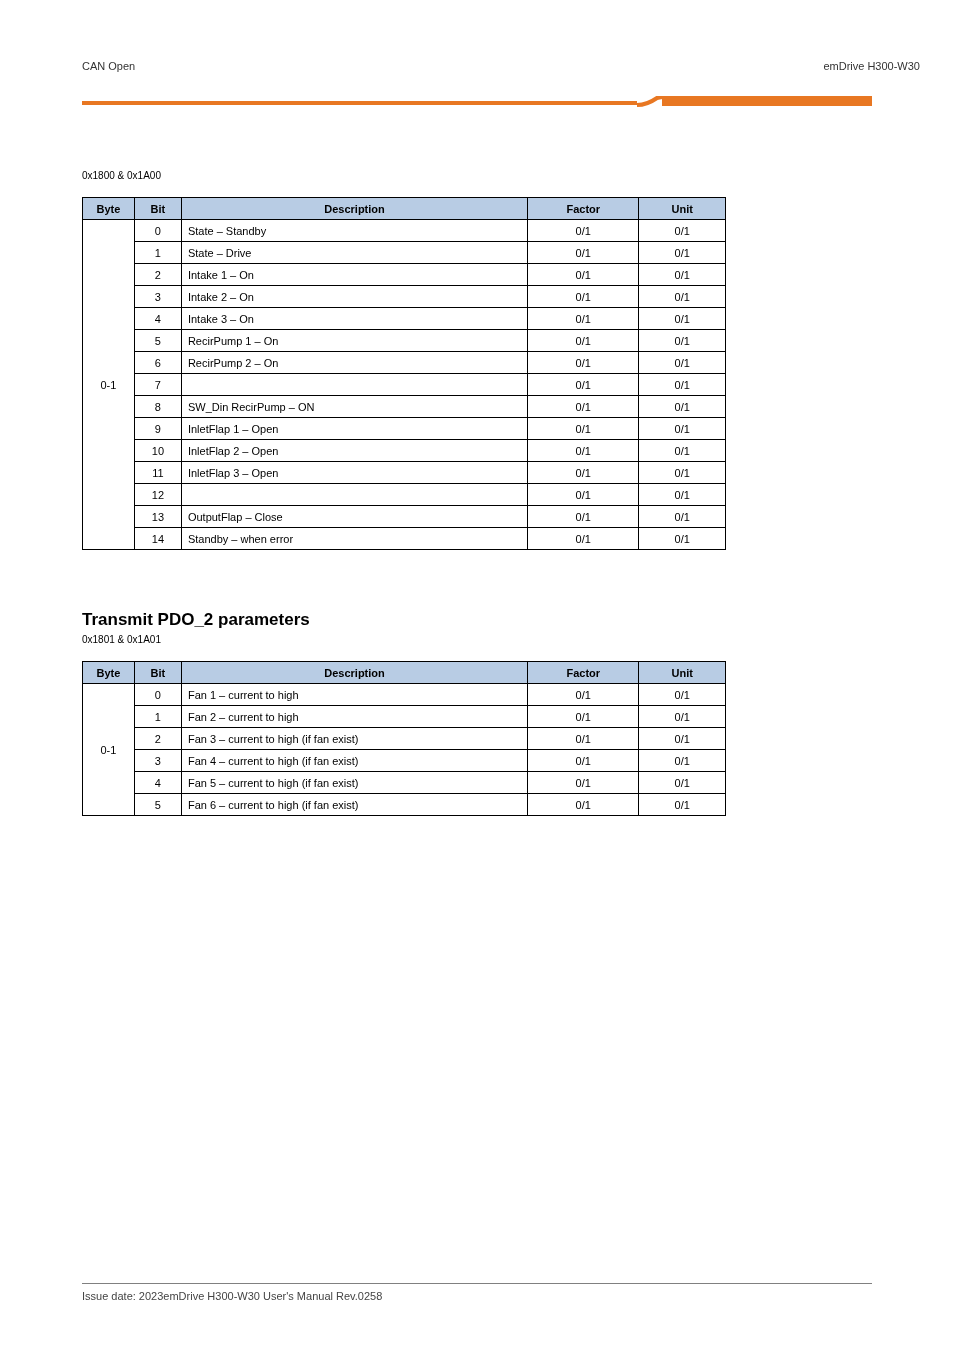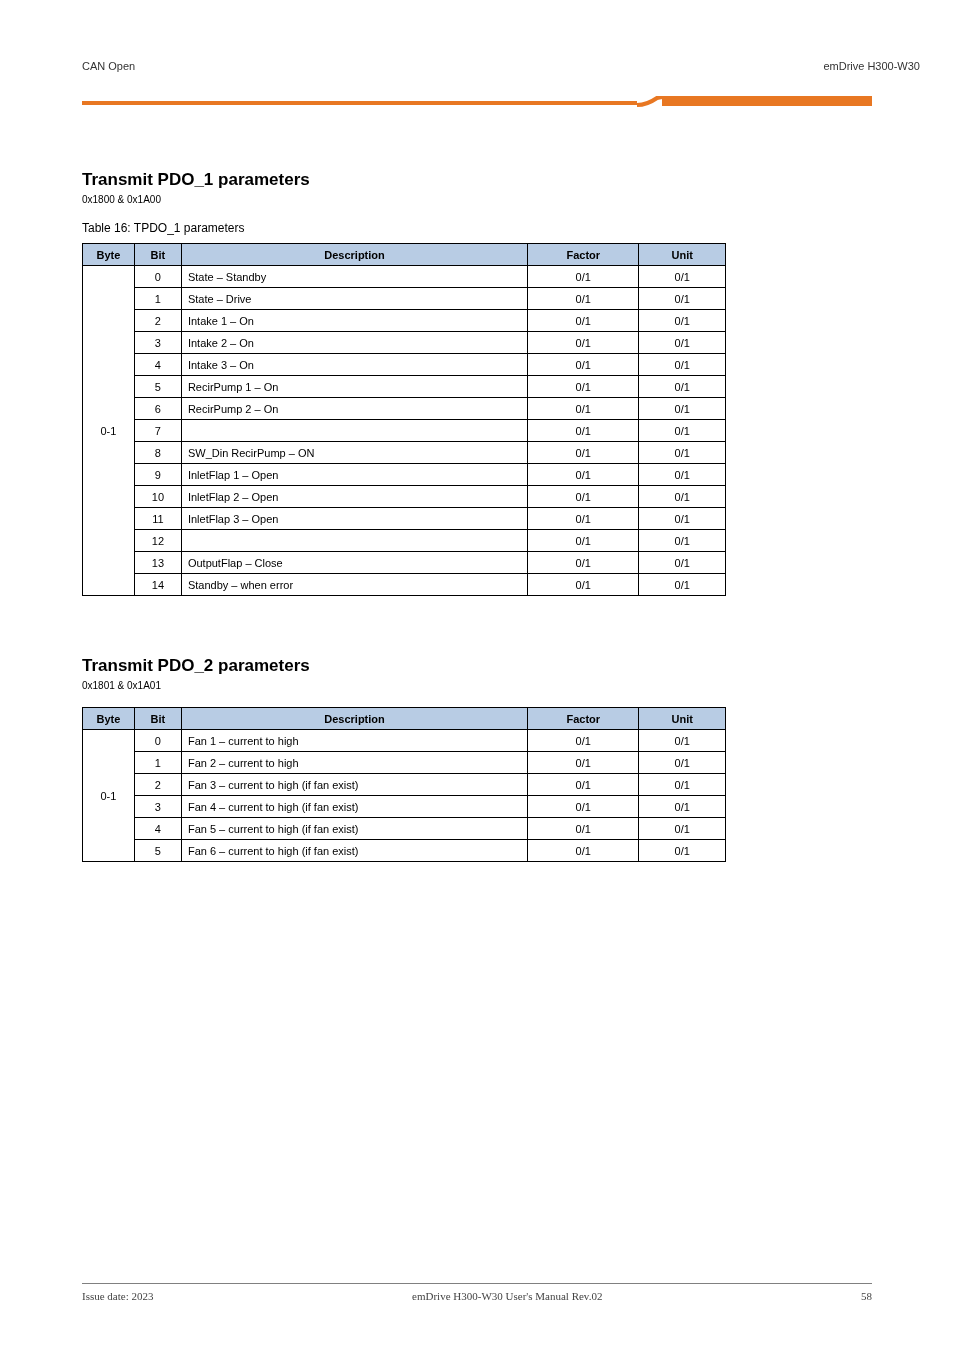--- a/index.html
+++ b/index.html
@@ -85,45 +85,42 @@
     bottom: 48px;
     left: 82px;
     right: 82px;
     border-top: 1px solid #808080;
     padding-top: 6px;
     font-size: 11px;
     color: #444;
   }
   .footer-row {
     display: flex;
-    justify-content: space-between;
-    font-family: Liberation Serif, serif;
+    justify-content: flex-start;
   }
 </style>
 </head>
 <body>
 
 <div class="page">
 
   <div class="header-region">
     <div class="header-left-text">CAN Open</div>
     <div class="header-right-text">emDrive H300-W30</div>
     <div class="orange-line">
       <svg width="790" height="14" viewBox="0 0 790 14">
         <rect x="0" y="5" width="555" height="4" fill="#E87722"></rect>
         <path d="M 555 9 Q 565 9 575 2 L 585 0" stroke="#E87722" stroke-width="4" fill="none"></path>
         <rect x="580" y="0" width="210" height="10" fill="#E87722"></rect>
       </svg>
     </div>
   </div>
 
   <div class="section-block">
-    <div class="section-heading">Transmit PDO_1 parameters</div>
     <div class="section-subheading">0x1800 &amp; 0x1A00</div>
-    <div class="caption">Table 16: TPDO_1 parameters</div>
     <table class="data-table">
       <thead>
         <tr>
           <th class="col-byte">Byte</th>
           <th class="col-bit">Bit</th>
           <th class="col-desc">Description</th>
           <th class="col-factor">Factor</th>
           <th class="col-unit">Unit</th>
         </tr>
       </thead>

